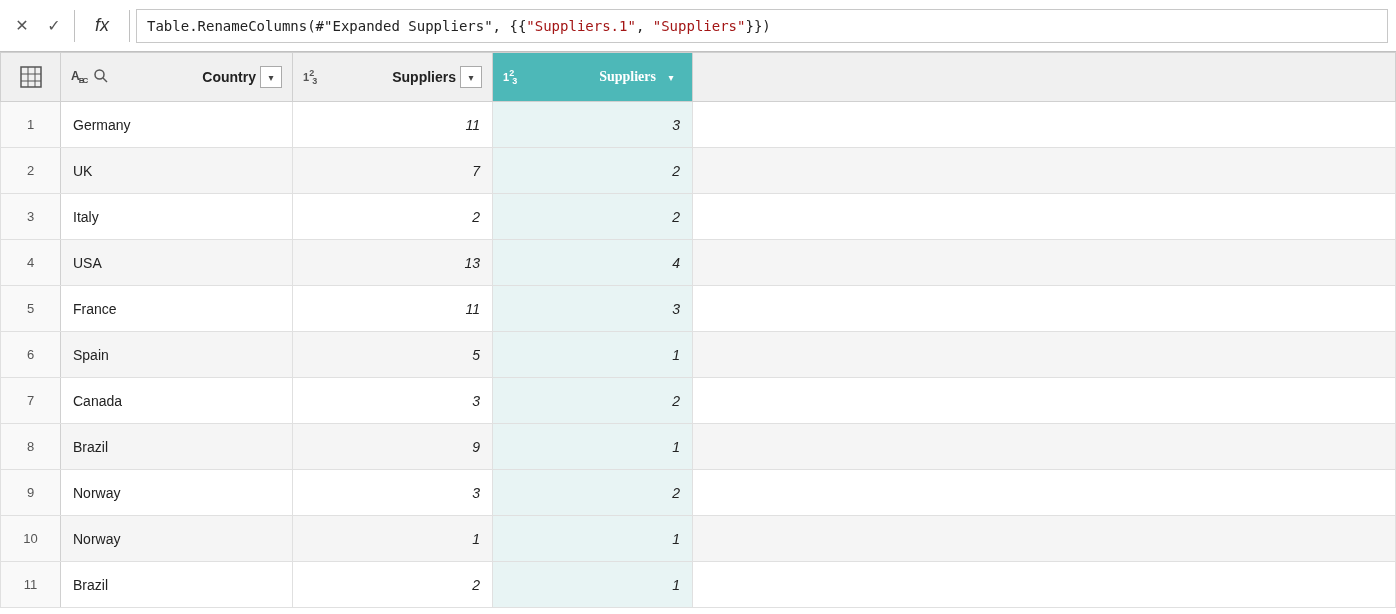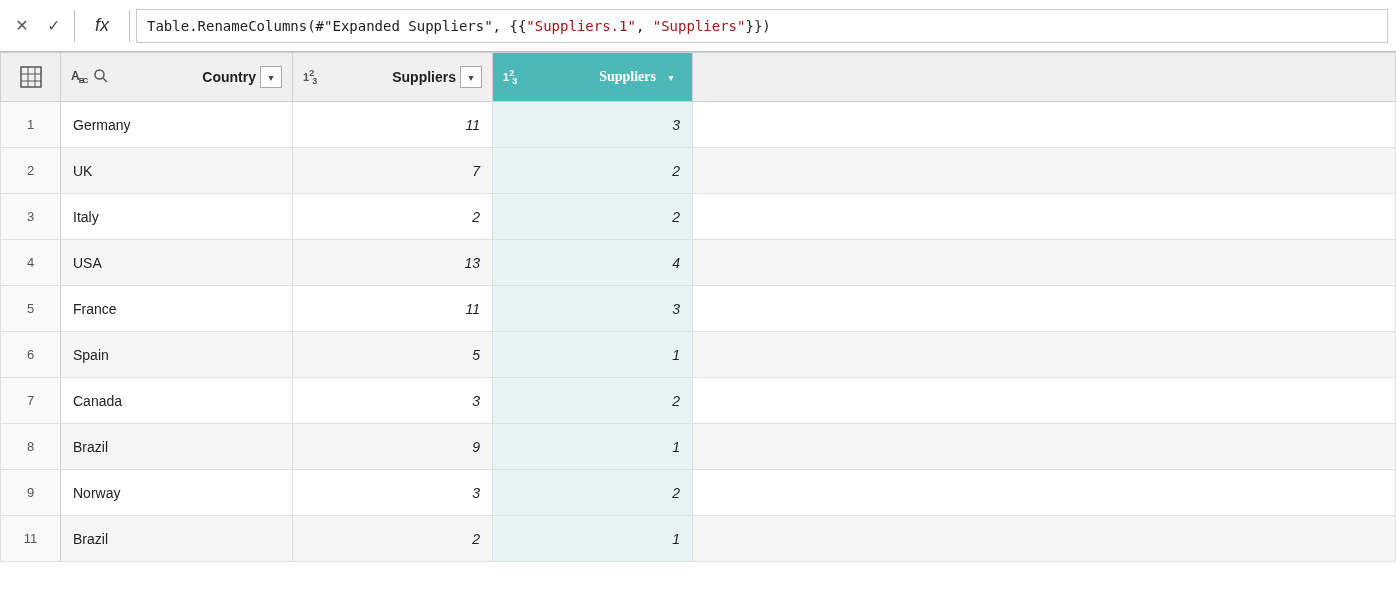--- a/index.html
+++ b/index.html
@@ -314,20 +314,27 @@
           <td style="border-left: none;"></td>
         </tr>
         <tr>
           <td class="row-num">9</td>
           <td class="col-country">Norway</td>
           <td class="col-number">3</td>
           <td class="col-suppliers">2</td>
           <td style="border-left: none;"></td>
         </tr>
         <tr>
+          <td class="row-num">10</td>
+          <td class="col-country">Norway</td>
+          <td class="col-number">1</td>
+          <td class="col-suppliers">1</td>
+          <td style="border-left: none;"></td>
+        </tr>
+        <tr>
           <td class="row-num">11</td>
           <td class="col-country">Brazil</td>
           <td class="col-number">2</td>
           <td class="col-suppliers">1</td>
           <td style="border-left: none;"></td>
         </tr>
       </tbody>
   </table>
 </div>
 

